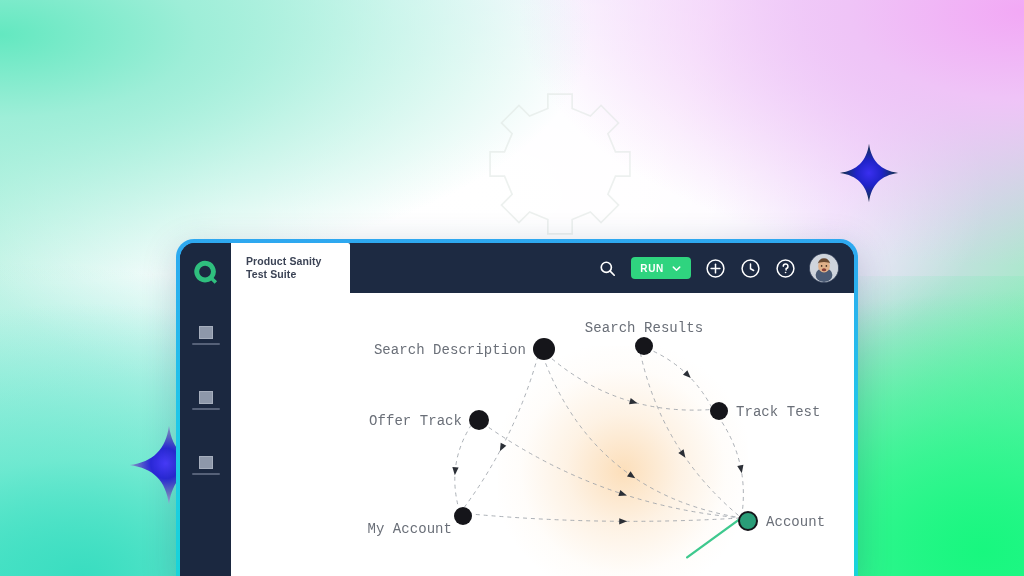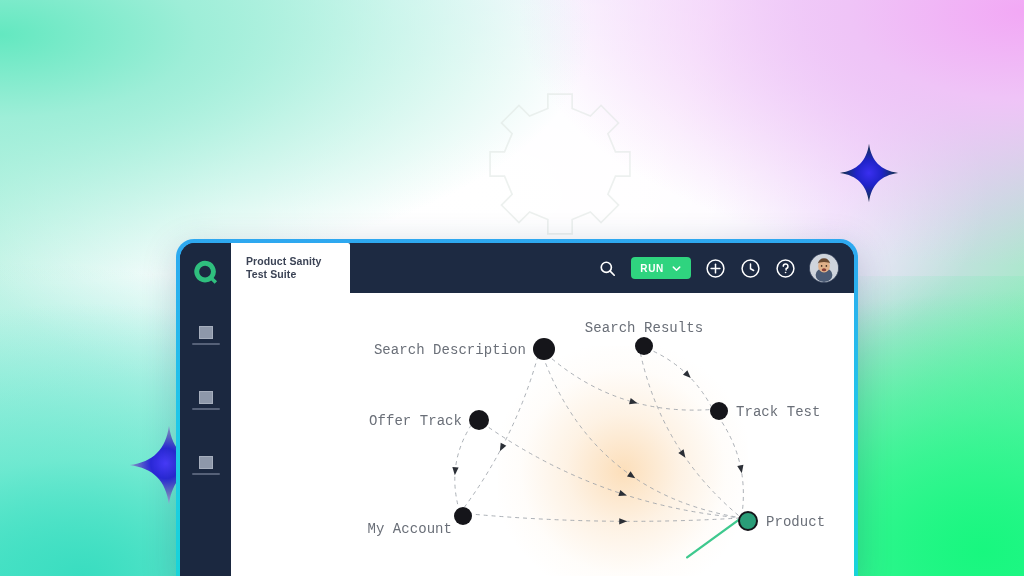--- a/index.html
+++ b/index.html
@@ -260,19 +260,19 @@
             <div style="position: absolute; left: 248px; top: 127px; width: 20px; height: 20px; transform: translate(-50%, -50%); border-radius: 50%; background: rgb(21, 21, 26);"></div>
             <div style="position: absolute; left: 232px; top: 223px; width: 18px; height: 18px; transform: translate(-50%, -50%); border-radius: 50%; background: rgb(21, 21, 26);"></div>
             <div style="position: absolute; left: 517px; top: 228px; width: 20px; height: 20px; transform: translate(-50%, -50%); border-radius: 50%; background: rgb(42, 157, 120); border: 2.4px solid rgb(21, 21, 26);"></div>
           </div>
         <div id="label-layer">
             <div class="node-label" style="left: 295px; top: 49px; transform: translateX(-100%);">Search Description</div>
             <div class="node-label" style="left: 413px; top: 27px; transform: translateX(-50%);">Search Results</div>
             <div class="node-label" style="left: 505px; top: 111px;">Track Test</div>
             <div class="node-label" style="left: 231px; top: 120px; transform: translateX(-100%);">Offer Track</div>
             <div class="node-label" style="left: 221px; top: 216px; transform: translateX(-100%); margin-top: 12px;">My Account</div>
-            <div class="node-label" style="left: 535px; top: 221px;">Product</div>
+            <div class="node-label" style="left: 535px; top: 221px;">Account</div>
           </div>
       </div>
 
     </div>
   </div>
 </div>
 
 </body></html>

